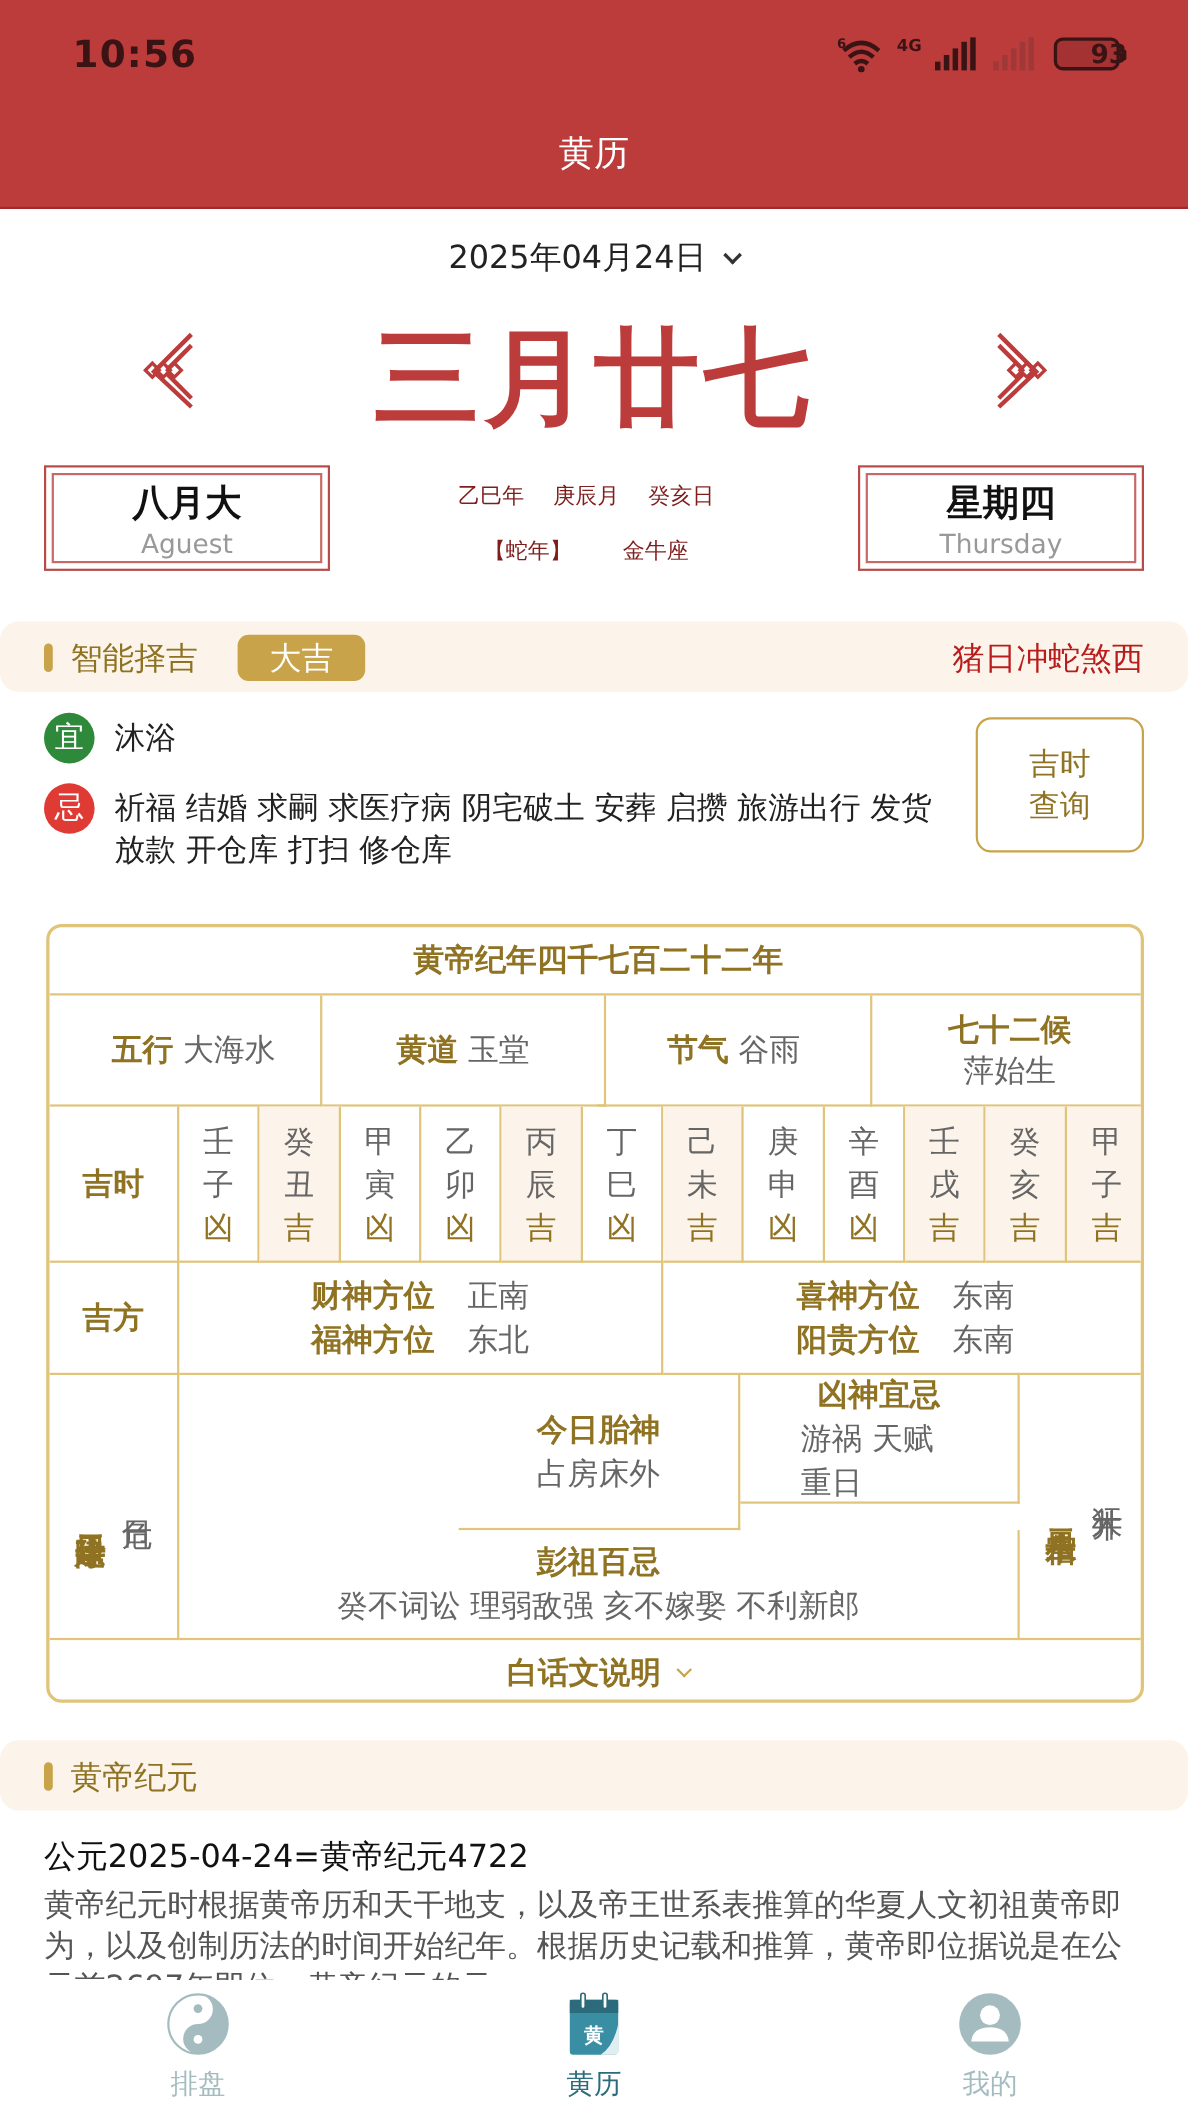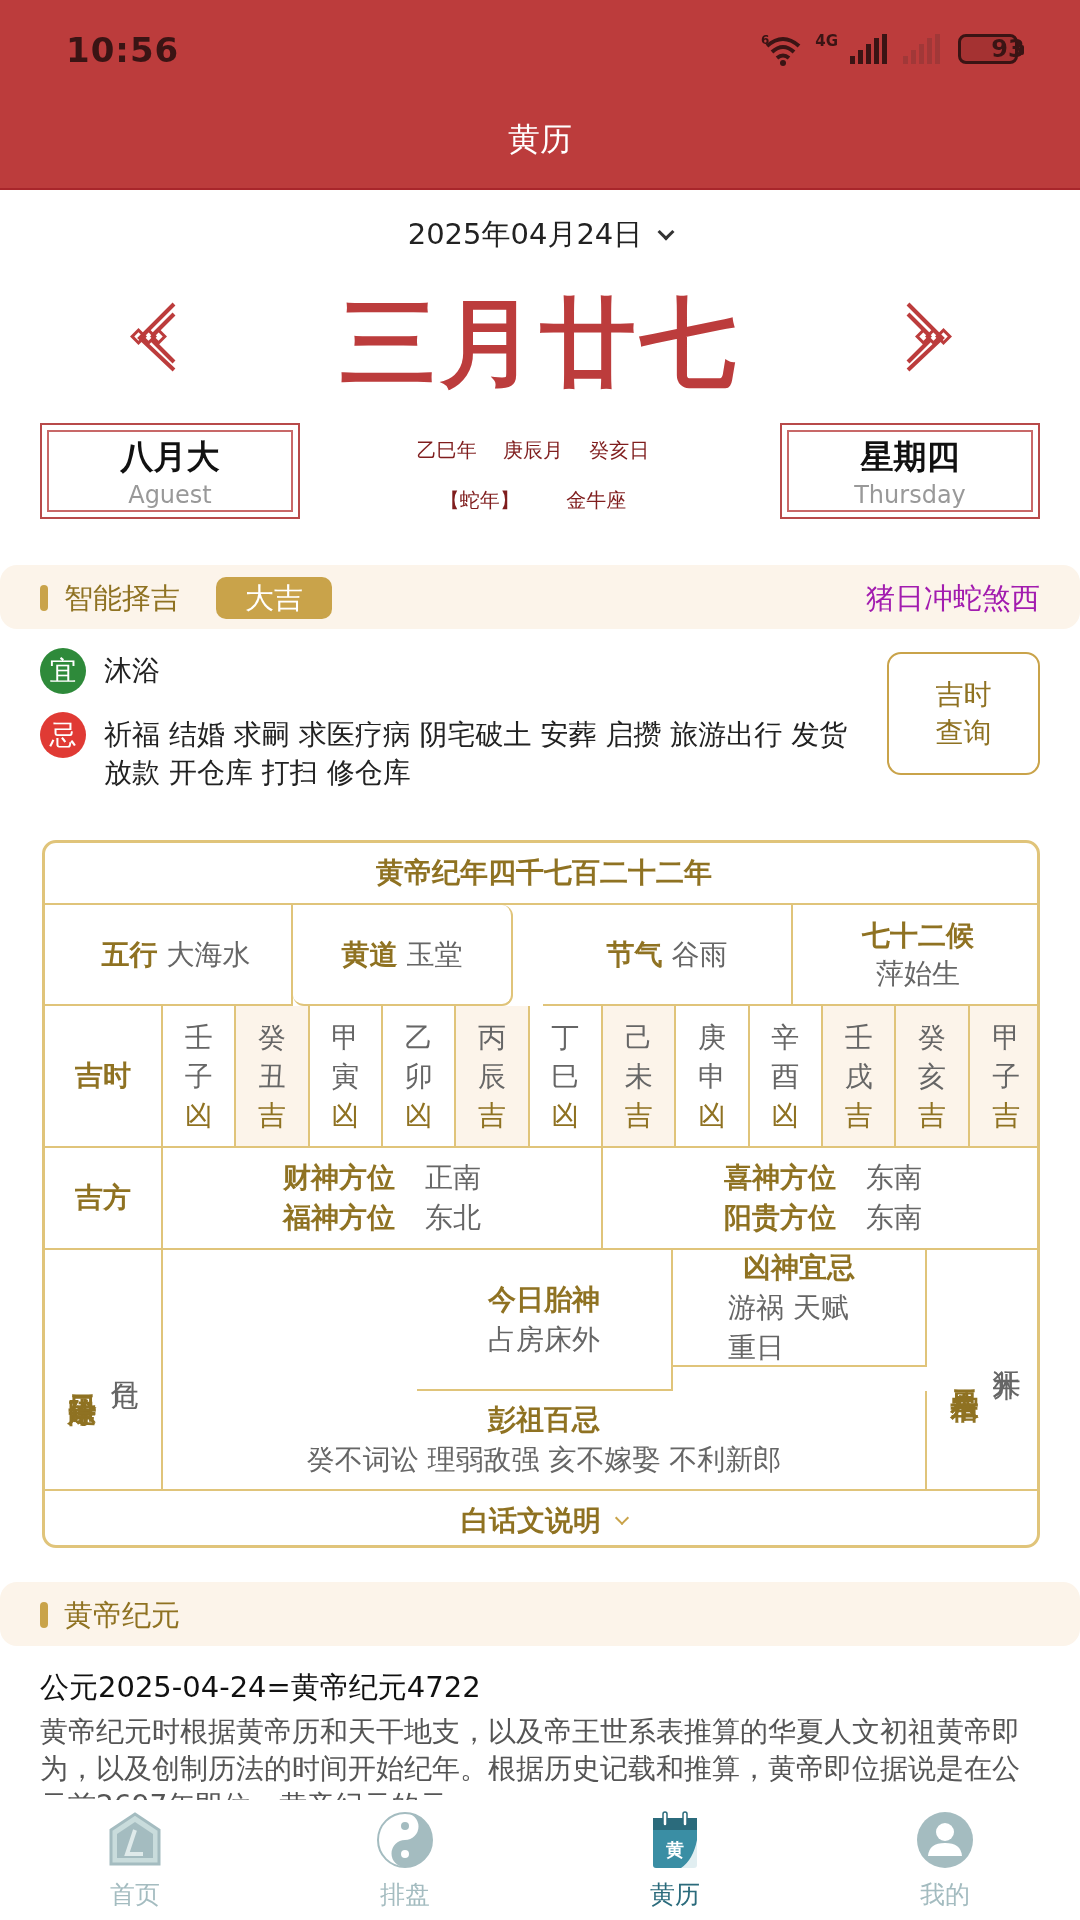--- a/index.html
+++ b/index.html
@@ -34,21 +34,21 @@
   .framebox .main { position: absolute; top: 10px; width: 100%; text-align: center; font-size: 33px; font-weight: bold; color: #111; }
   .framebox .sub { position: absolute; top: 56px; width: 100%; text-align: center; font-size: 24px; color: #999; }
 
   .ganzhi { position: absolute; top: 425px; left: 313px; width: 440px; text-align: center; font-size: 20px; color: #7f1d1d; line-height: 50px; }
   .ganzhi span { margin: 0 10px; }
 
   .section-bar { position: absolute; left: 0; width: 1080px; height: 64px; background: #fcf4ea; border-radius: 17px; }
   .section-bar .accent { position: absolute; left: 40px; top: 20px; width: 8px; height: 26px; background: #c9a34a; border-radius: 4px; }
   .section-bar .label { position: absolute; left: 64px; top: 14px; font-size: 29px; color: #8f7222; }
   .badge-daji { position: absolute; left: 216px; top: 12px; width: 116px; height: 42px; background: #c9a34a; border-radius: 10px; color: #fff; font-size: 29px; text-align: center; line-height: 42px; }
-  .chongsha { position: absolute; right: 40px; top: 14px; font-size: 29px; color: #a21caf; }
+  .chongsha { position: absolute; right: 40px; top: 14px; font-size: 29px; color: #b91c1c; }
 
   .yiji-row { position: absolute; left: 40px; display: flex; align-items: flex-start; }
   .yiji-icon { width: 46px; height: 46px; border-radius: 50%; color: #fff; font-size: 27px; text-align: center; line-height: 46px; flex-shrink: 0; }
   .yiji-icon.yi { background: #2e8a3a; }
   .yiji-icon.ji { background: #e03a34; }
   .yiji-text { margin-left: 18px; font-size: 28px; color: #222; line-height: 38px; width: 770px; }
   .jishi-btn { position: absolute; left: 887px; top: 652px; width: 153px; height: 123px; border: 2px solid #c9a34a; border-radius: 14px; color: #8f7222; font-size: 28px; text-align: center; line-height: 38px; padding-top: 22px; cursor: pointer; }
 
   .almanac { position: absolute; left: 42px; top: 840px; width: 998px; height: 708px; border: 3px solid #e0c47a; border-radius: 14px; overflow: hidden; }
   .cell { position: absolute; border-right: 2px solid #e0c47a; border-bottom: 2px solid #e0c47a; display: flex; flex-direction: column; justify-content: center; align-items: center; font-size: 28px; color: #666; text-align: center; }
@@ -172,21 +172,21 @@
   <div>查询</div>
 </div>
 
 <div class="almanac">
 
   <div class="cell gold" style="left:0;top:0;width:998px;height:62px;border-right:none;font-weight:bold;">黄帝纪年四千七百二十二年</div>
 
   <div class="cell" style="left:0;top:62px;width:248px;height:101px;flex-direction:row;padding-left:16px;">
     <span class="gold" style="font-weight:bold">五行</span>&nbsp;<span class="gray">大海水</span>
   </div>
-  <div class="cell" style="left:248px;top:62px;width:220px;height:101px;flex-direction:row;border-radius:11px;">
+  <div class="cell" style="left:248px;top:62px;width:258px;height:101px;flex-direction:row;">
     <span class="gold" style="font-weight:bold">黄道</span>&nbsp;<span class="gray">玉堂</span>
   </div>
   <div class="cell" style="left:498px;top:62px;width:250px;height:101px;flex-direction:row;">
     <span class="gold" style="font-weight:bold">节气</span>&nbsp;<span class="gray">谷雨</span>
   </div>
   <div class="cell" style="left:748px;top:62px;width:250px;height:101px;border-right:none;line-height:38px;">
     <span class="gold" style="font-weight:bold">七十二候</span>
     <span class="gray">萍始生</span>
   </div>
 
@@ -292,28 +292,20 @@
   </div>
 
 <div class="section-bar" style="top:1582px">
   <div class="accent"></div>
   <div class="label">黄帝纪元</div>
 </div>
 <div class="body-text eq">公元2025-04-24=黄帝纪元4722</div>
 <div class="body-text desc">黄帝纪元时根据黄帝历和天干地支，以及帝王世系表推算的华夏人文初祖黄帝即为，以及创制历法的时间开始纪年。根据历史记载和推算，黄帝即位据说是在公元前2697年即位，黄帝纪元的元</div>
 
 <div class="tabbar">
-  <div class="tab">
-    <svg class="ic" viewBox="0 0 64 60">
-      <path d="M8 20 L32 4 L56 20 L56 54 L8 54 Z" fill="#c9dcdc" stroke="#a4bcc0" stroke-width="3"></path>
-      <path d="M14 24 L32 12 L50 24 L50 48 L14 48 Z" fill="#a4bcc0"></path>
-      <path d="M32 20 L24 44 L40 44" stroke="#dfeaea" stroke-width="4" fill="none"></path>
-    </svg>
-    <div class="lbl">首页</div>
-  </div>
   <div class="tab">
     <svg class="ic" viewBox="0 0 64 60">
       <circle cx="32" cy="30" r="27" fill="#fff" stroke="#a4bcc0" stroke-width="2"></circle>
       <path d="M32 3 A27 27 0 0 1 32 57 A13.5 13.5 0 0 1 32 30 A13.5 13.5 0 0 0 32 3 Z" fill="#a4bcc0"></path>
       <circle cx="32" cy="16" r="4" fill="#a4bcc0"></circle>
       <circle cx="32" cy="44" r="4" fill="#fff"></circle>
     </svg>
     <div class="lbl">排盘</div>
   </div>
   <div class="tab active">

